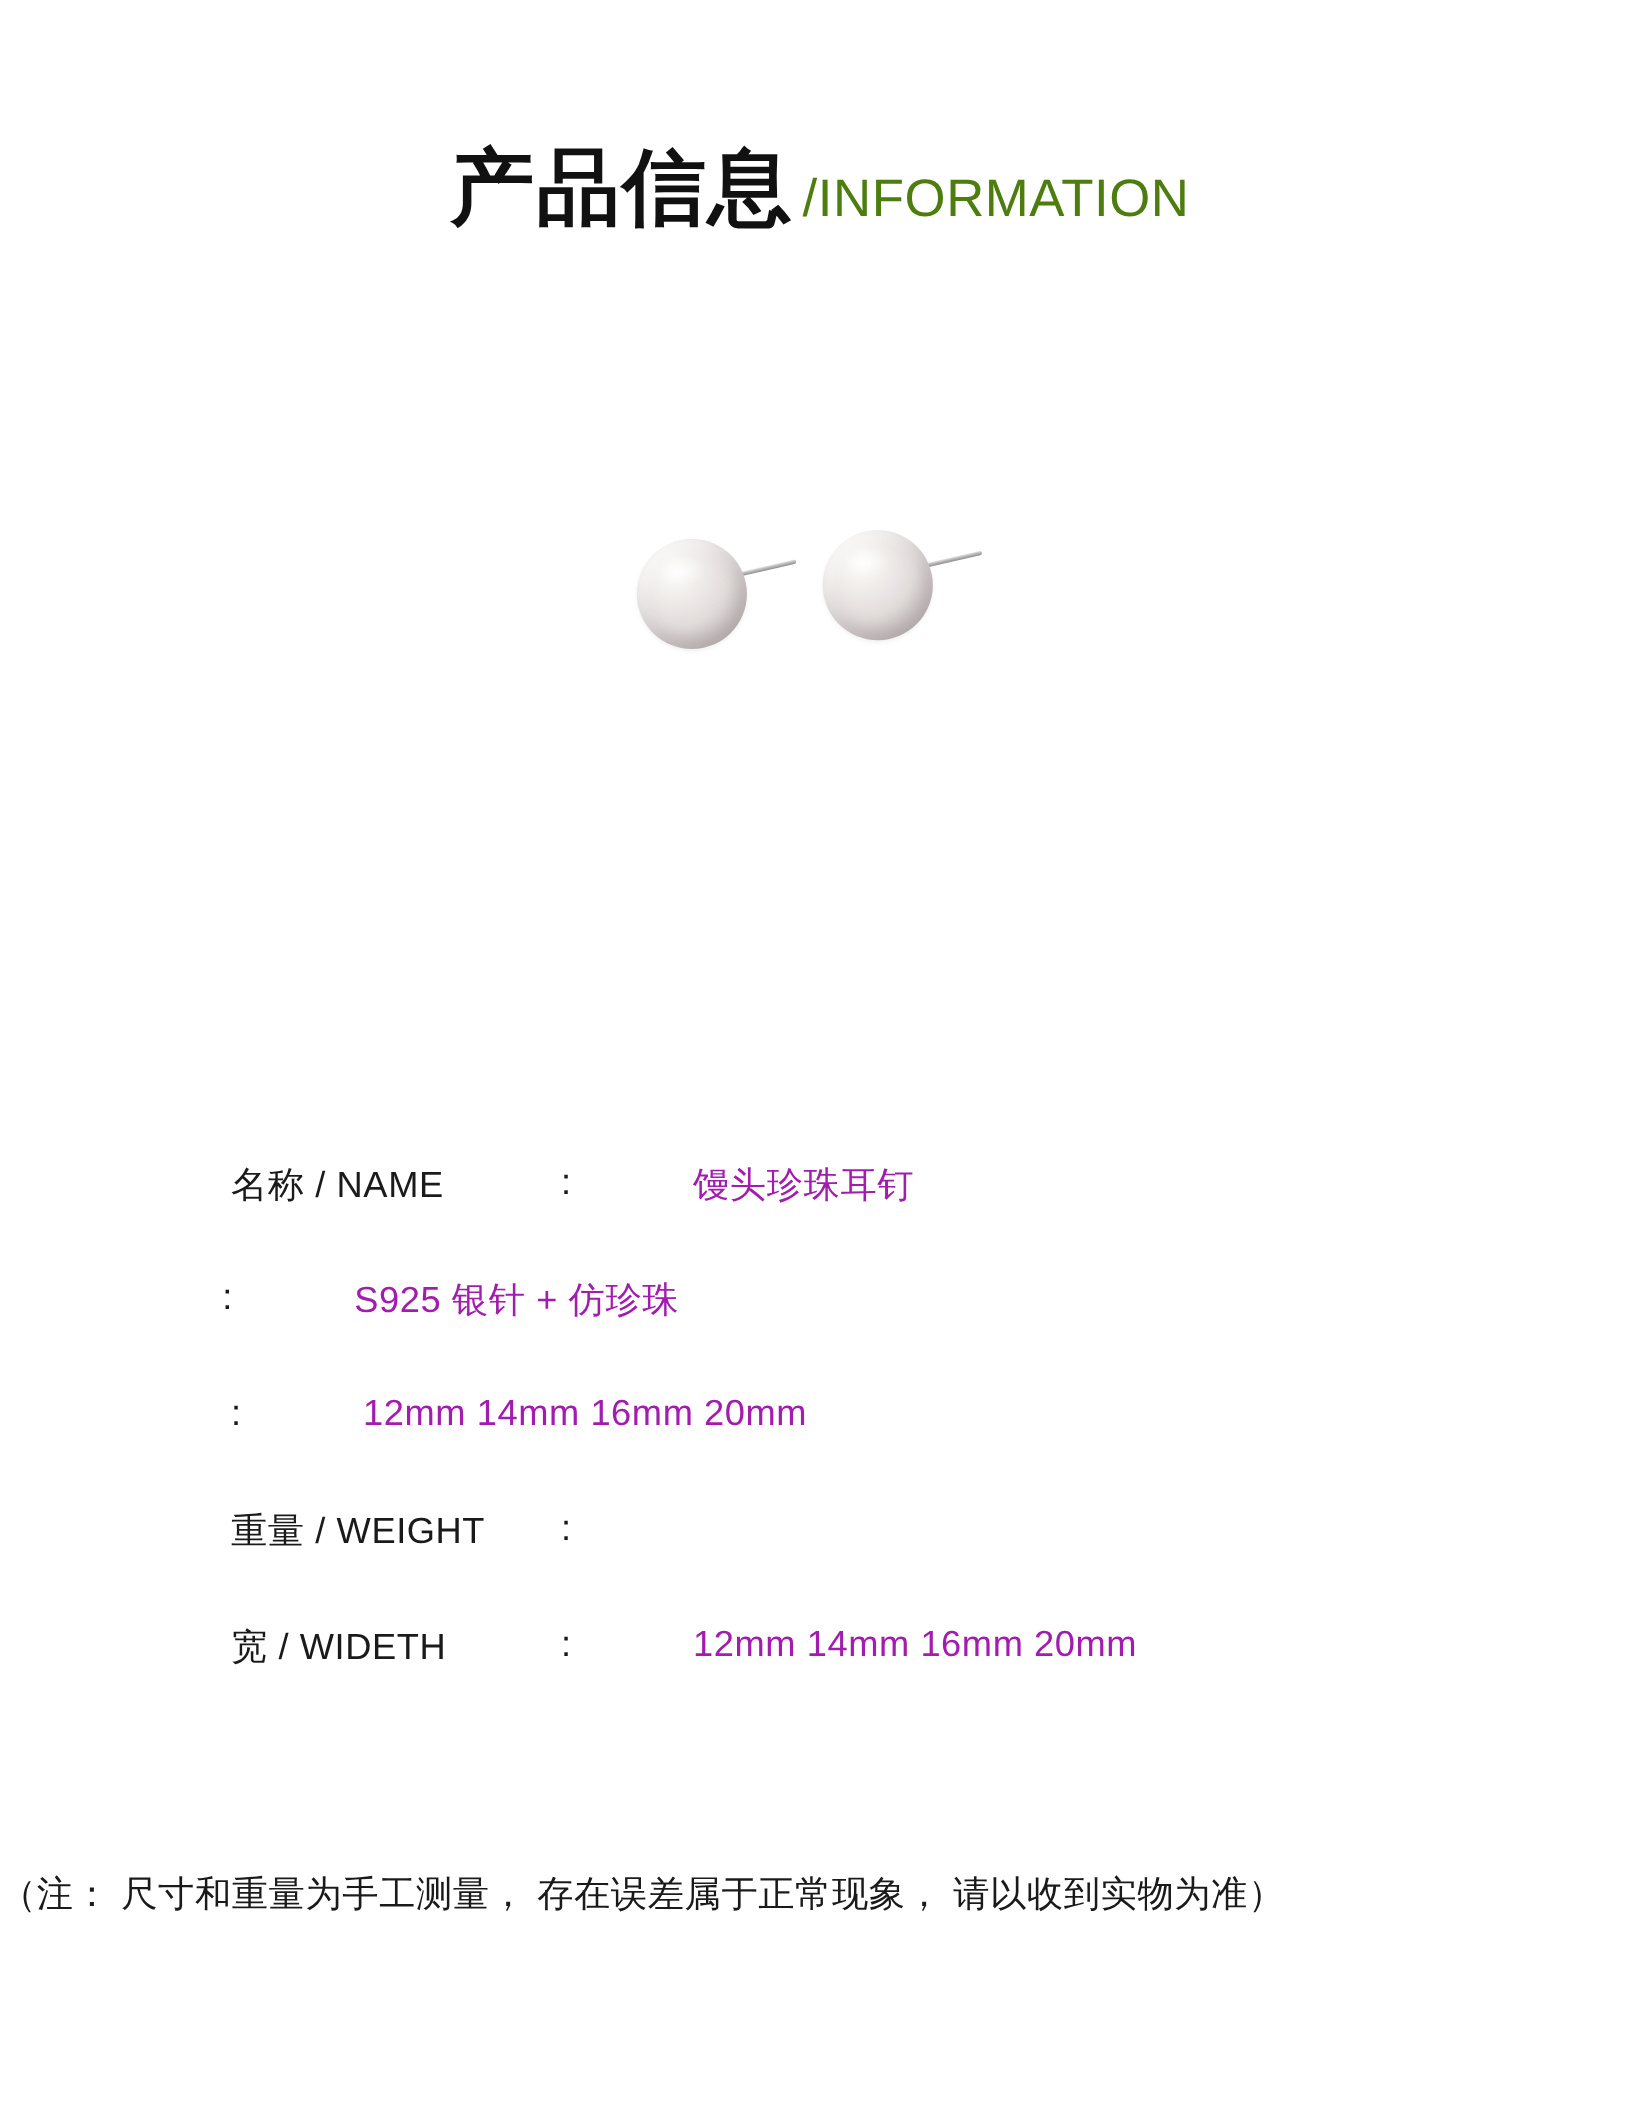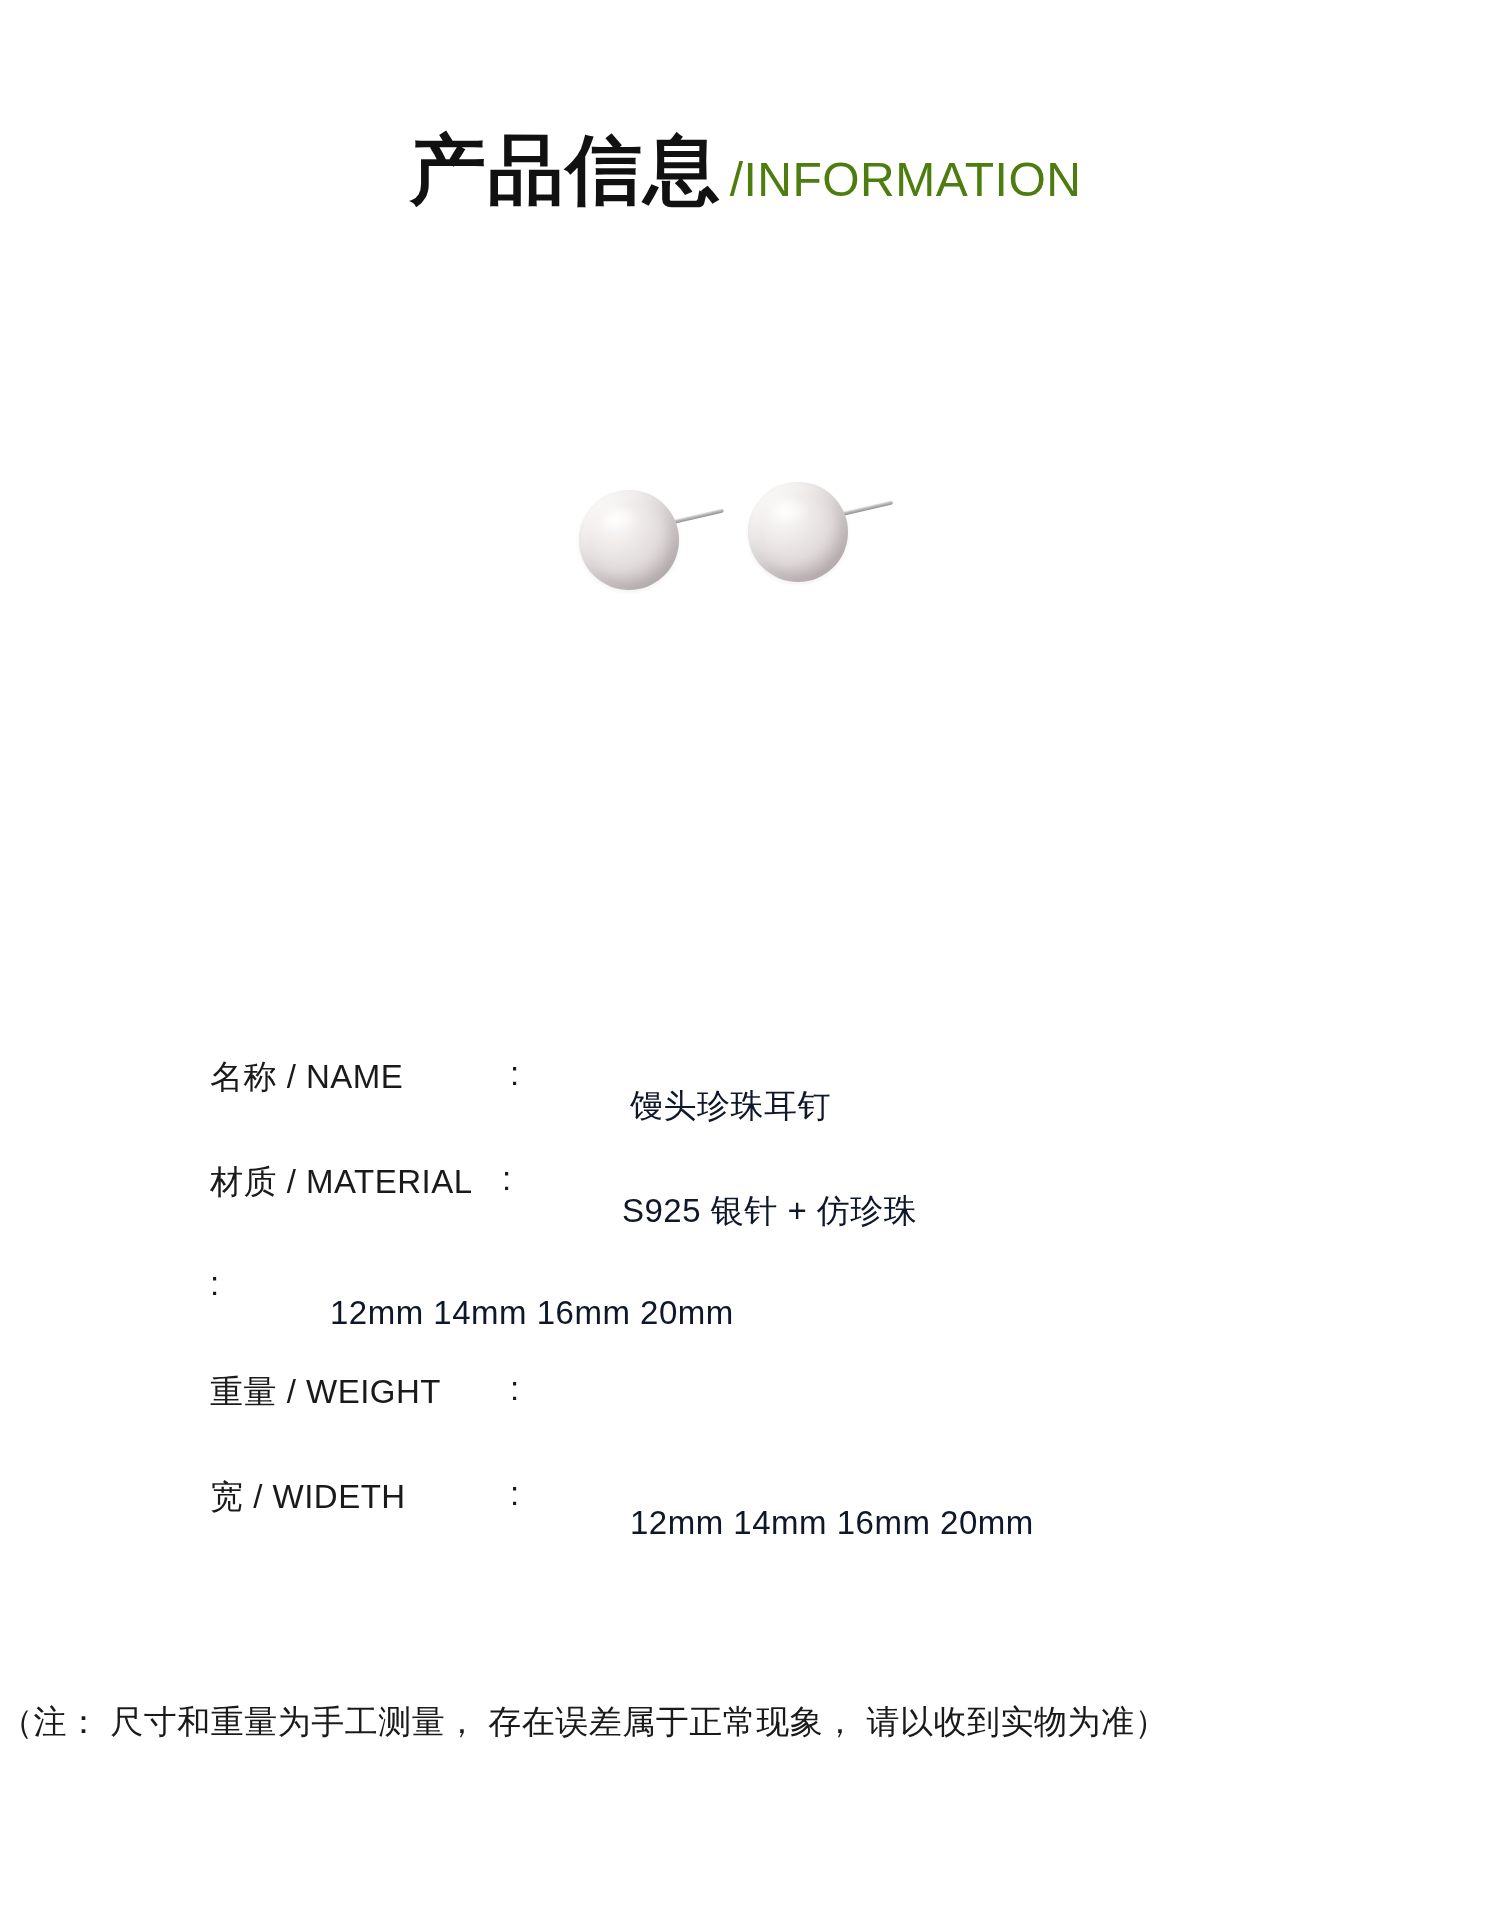--- a/index.html
+++ b/index.html
@@ -112,24 +112,23 @@
   }
   .spec-colon {
     width: 120px;
     font-size: 33px;
     color: #1a1a1a;
     text-align: left;
   }
   .spec-value {
     flex: 1;
     font-size: 33px;
-    color: #0f172a;
+    color: #a21caf;
     letter-spacing: 0.5px;
     white-space: nowrap;
-    margin-top: 29px;
   }
   .spec-row.material .spec-colon { margin-left: -8px; }
 
   
   .footnote {
     position: absolute;
     left: 0;
     top: 1700px;
     width: 100%;
     font-size: 33px;
@@ -162,21 +161,20 @@
 
 <div class="spec-table">
 
   <div class="spec-row">
     <div class="spec-label">名称 / NAME</div>
     <div class="spec-colon">:</div>
     <div class="spec-value">馒头珍珠耳钉</div>
   </div>
 
   <div class="spec-row material">
-    <div class="spec-label">材质 / MATERIAL</div>
     <div class="spec-colon">:</div>
     <div class="spec-value">S925 银针 + 仿珍珠</div>
   </div>
 
   <div class="spec-row">
     <div class="spec-colon">:</div>
     <div class="spec-value">12mm 14mm 16mm 20mm</div>
   </div>
 
   <div class="spec-row">

